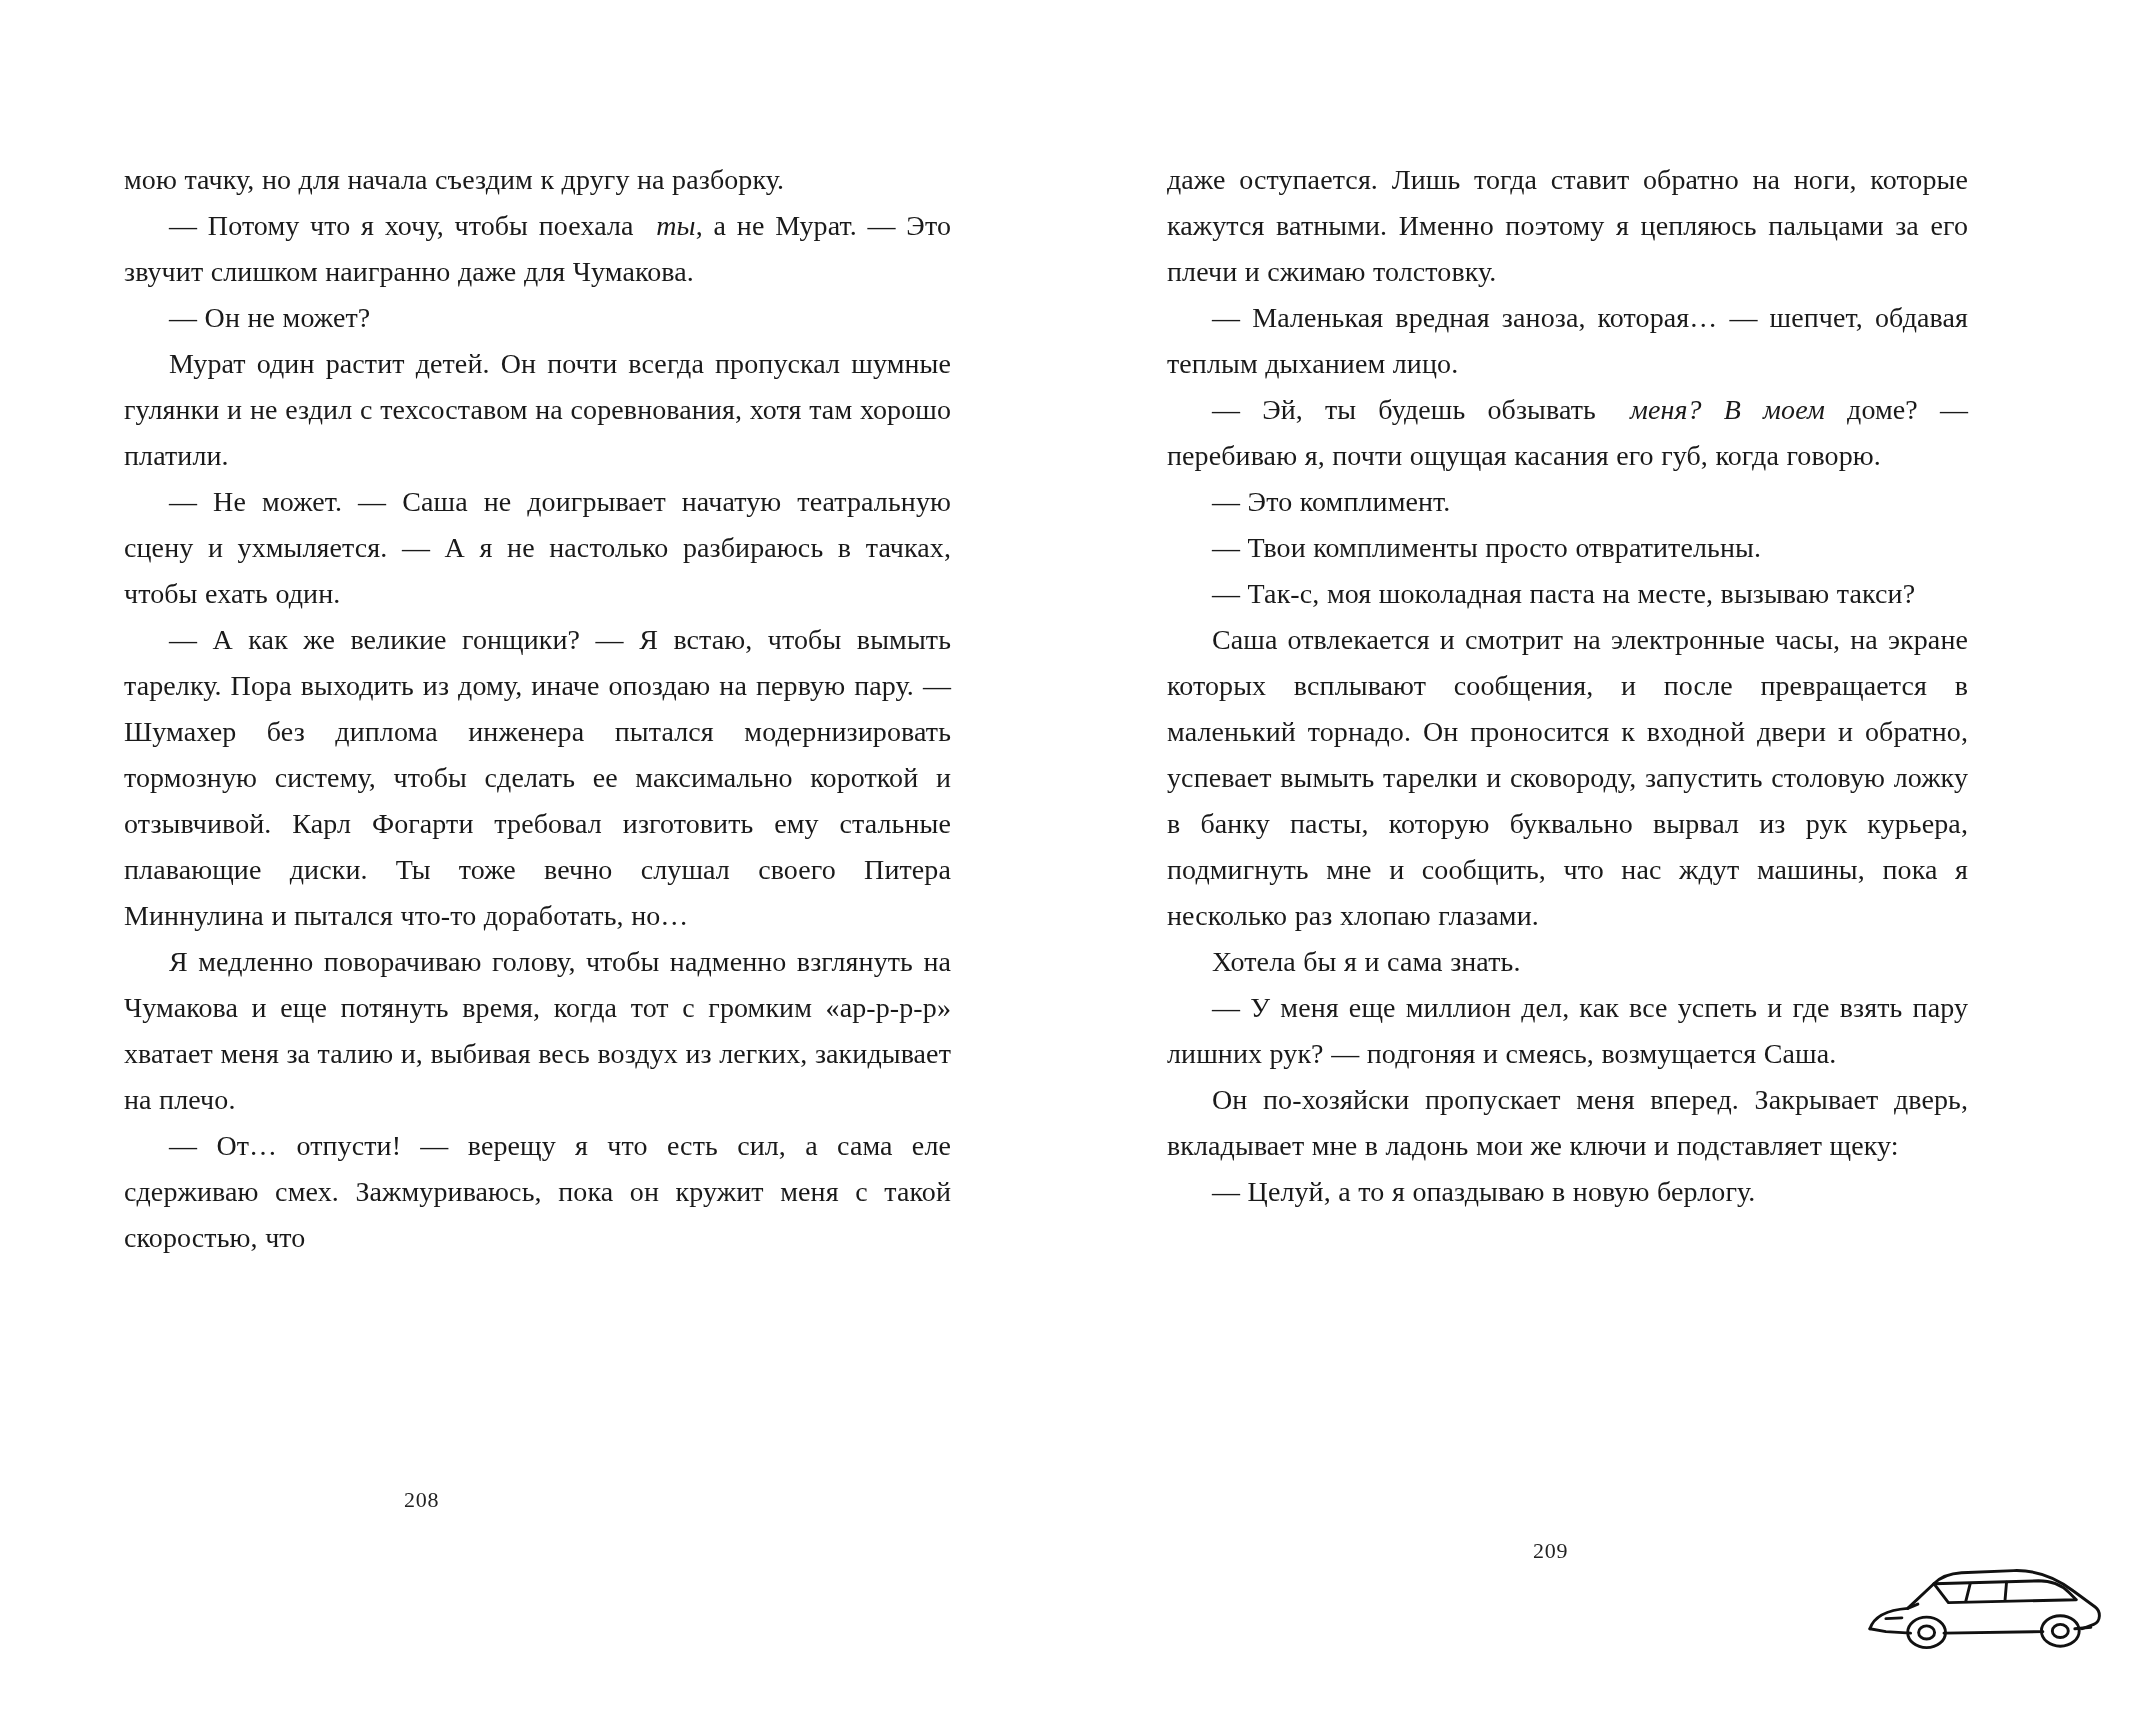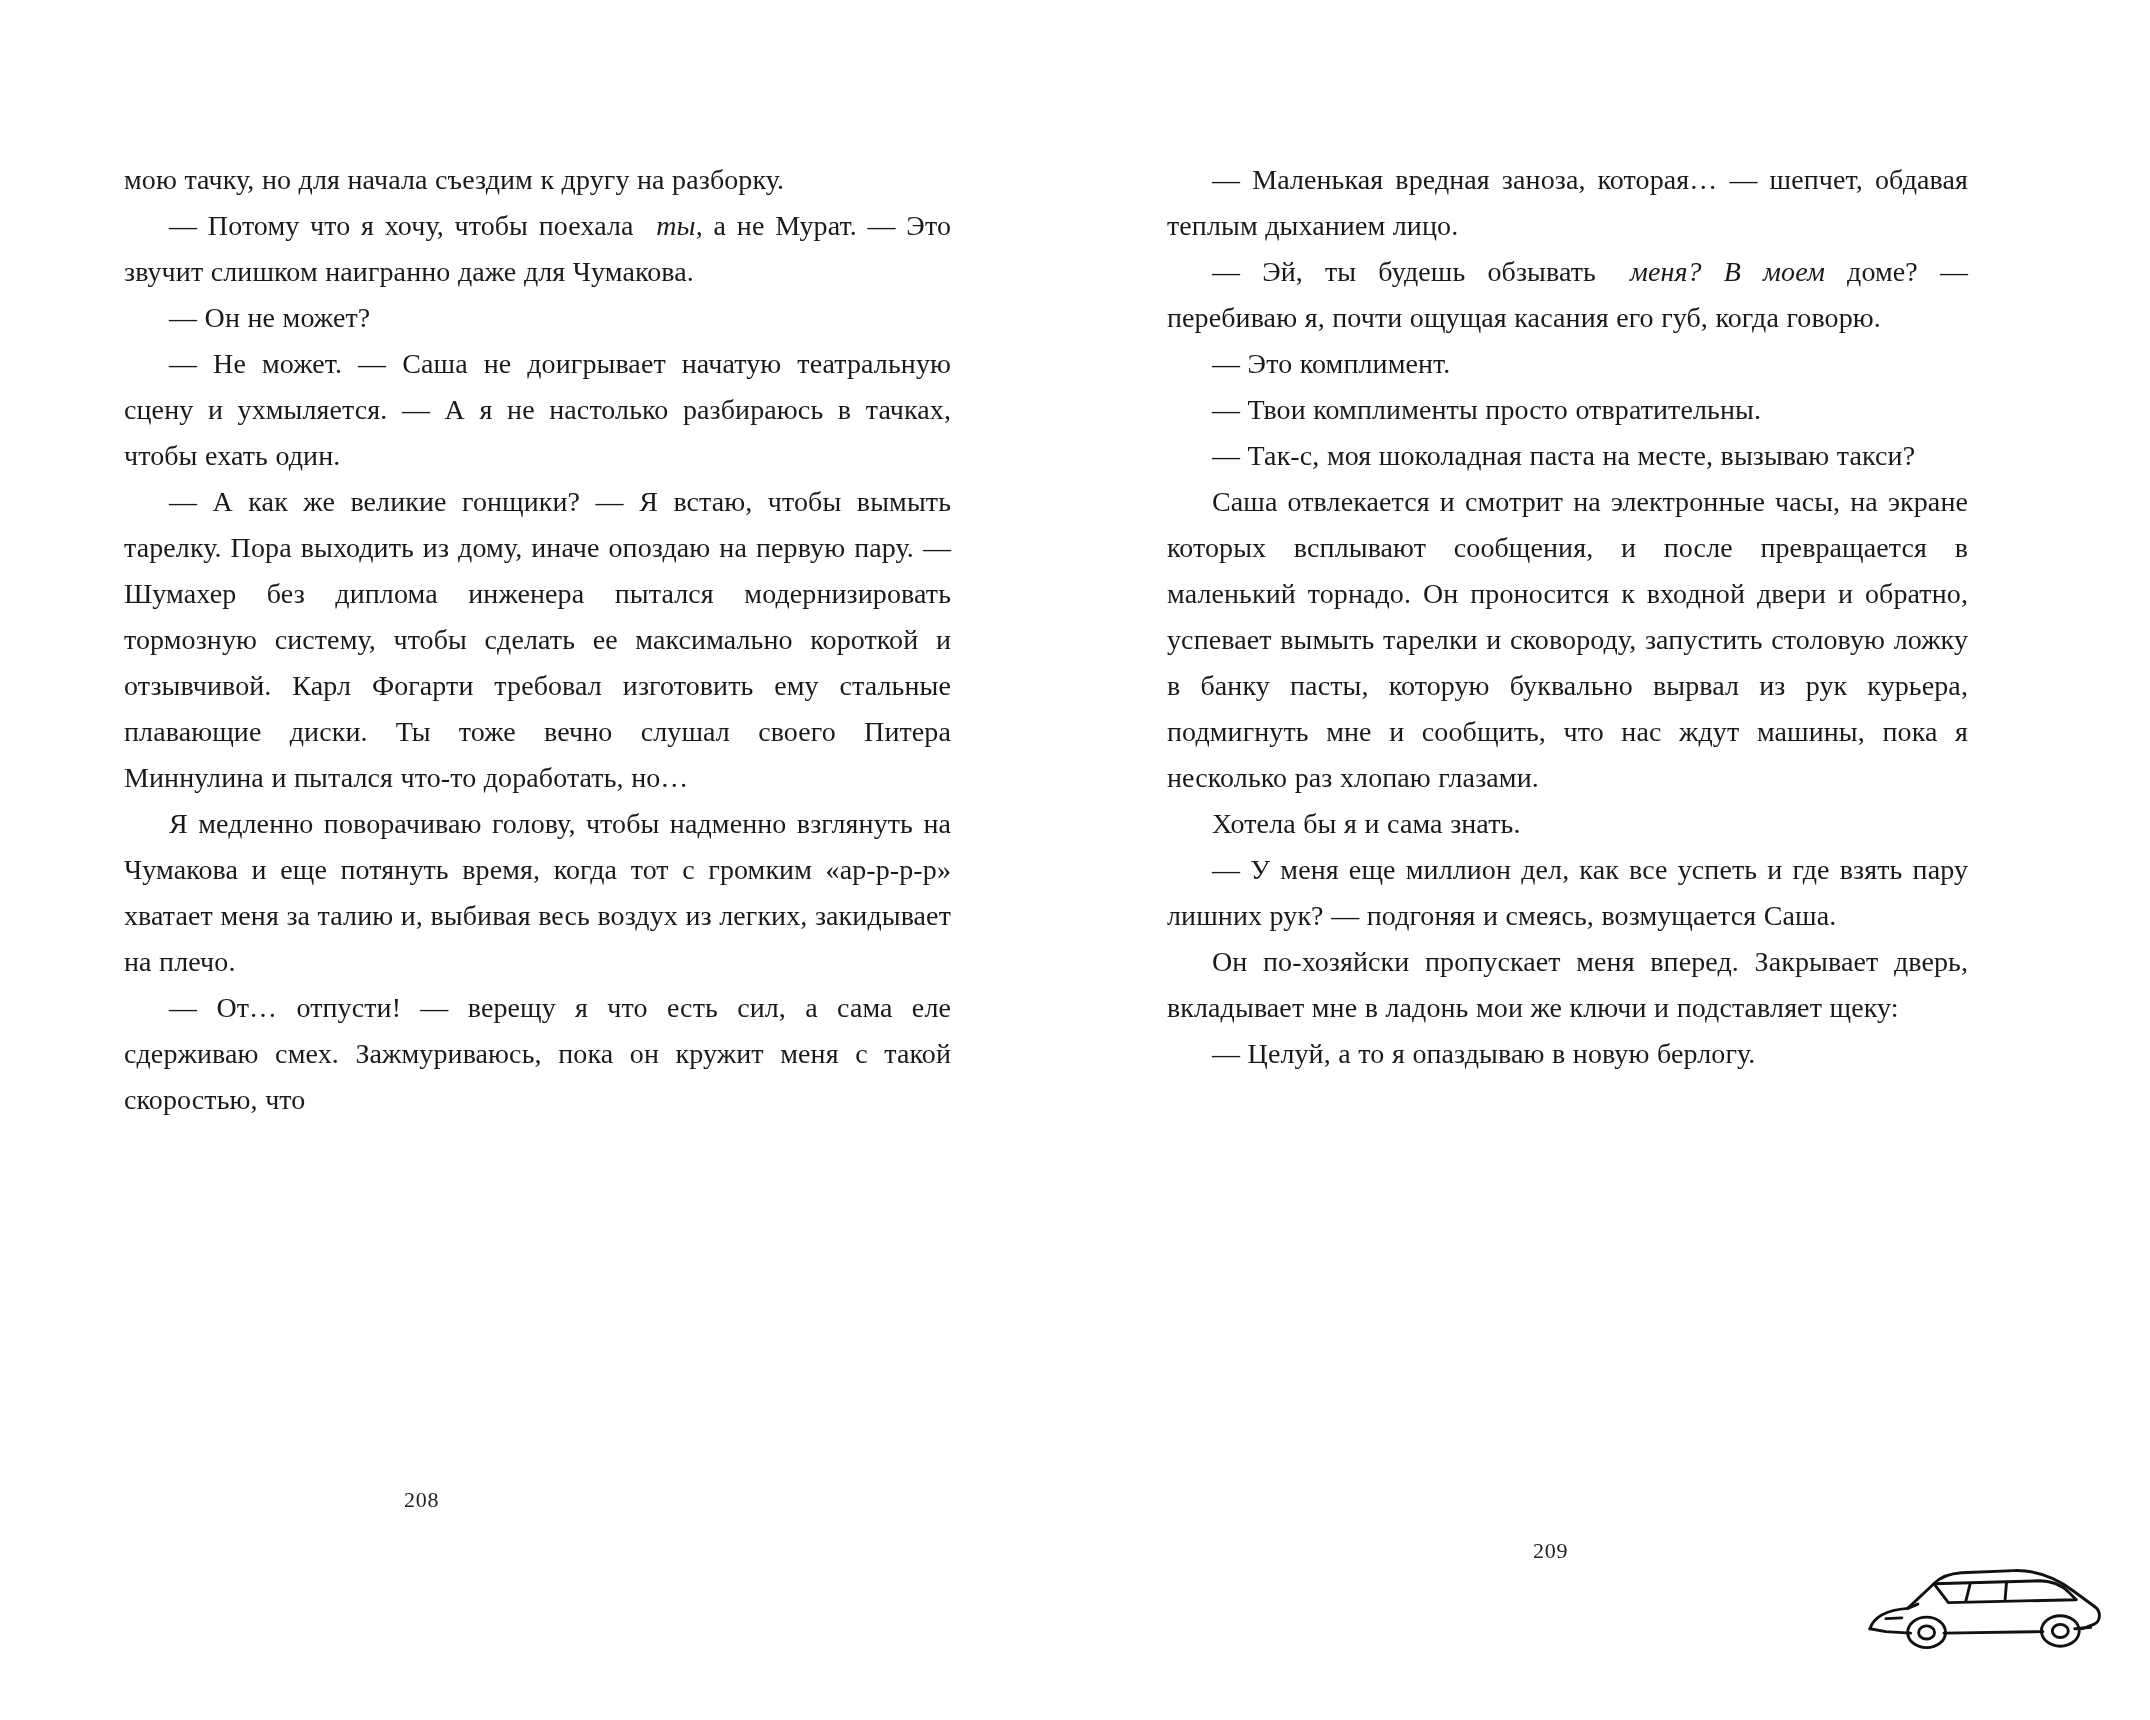--- a/index.html
+++ b/index.html
@@ -84,29 +84,31 @@
 </head>
 <body>
 
 <div class="spread">
 
   <div class="page page-left">
     <div class="textblock">
       <p class="noindent">мою тачку, но для начала съездим к другу на разборку.</p>
       <p>—&nbsp;Потому что я хочу, чтобы поехала <em>ты</em>, а не Мурат. — Это звучит слишком наигранно даже для Чумакова.</p>
       <p>— Он не может?</p>
+      <p>Мурат один растит детей. Он почти всегда пропускал шумные гулянки и не ездил с техсоставом на соревнования, хотя там хорошо платили.</p>
       <p>— Не может. — Саша не доигрывает начатую театральную сцену и ухмыляется. — А я не настолько разбираюсь в тачках, чтобы ехать один.</p>
       <p>— А как же великие гонщики? — Я встаю, чтобы вымыть тарелку. Пора выходить из дому, иначе опоздаю на первую пару. — Шумахер без диплома инженера пытался модернизировать тормозную систему, чтобы сделать ее максимально короткой и отзывчивой. Карл Фогарти требовал изготовить ему стальные плавающие диски. Ты тоже вечно слушал своего Питера Миннулина и пытался что-то доработать, но…</p>
       <p>Я медленно поворачиваю голову, чтобы надменно взглянуть на Чумакова и еще потянуть время, когда тот с громким «ар-р-р-р» хватает меня за талию и, выбивая весь воздух из легких, закидывает на плечо.</p>
       <p>— От… отпусти! — верещу я что есть сил, а сама еле сдерживаю смех. Зажмуриваюсь, пока он кружит меня с такой скоростью, что</p>
     </div>
   </div>
 
   <div class="page page-right">
     <div class="textblock">
+      <p class="noindent">даже оступается. Лишь тогда ставит обратно на ноги, которые кажутся ватными. Именно поэтому я цепляюсь пальцами за его плечи и сжимаю толстовку.</p>
       <p>— Маленькая вредная заноза, которая… — шепчет, обдавая теплым дыханием лицо.</p>
       <p>—&nbsp;Эй, ты будешь обзывать <em>меня? В моем</em> доме? — перебиваю я, почти ощущая касания его губ, когда говорю.</p>
       <p>— Это комплимент.</p>
       <p>— Твои комплименты просто отвратительны.</p>
       <p>— Так-с, моя шоколадная паста на месте, вызываю такси?</p>
       <p>Саша отвлекается и смотрит на электронные часы, на экране которых всплывают сообщения, и после превращается в маленький торнадо. Он проносится к входной двери и обратно, успевает вымыть тарелки и сковороду, запустить столовую ложку в банку пасты, которую буквально вырвал из рук курьера, подмигнуть мне и сообщить, что нас ждут машины, пока я несколько раз хлопаю глазами.</p>
       <p>Хотела бы я и сама знать.</p>
       <p>— У меня еще миллион дел, как все успеть и где взять пару лишних рук? — подгоняя и смеясь, возмущается Саша.</p>
       <p>Он по-хозяйски пропускает меня вперед. Закрывает дверь, вкладывает мне в ладонь мои же ключи и подставляет щеку:</p>
       <p>— Целуй, а то я опаздываю в новую берлогу.</p>

